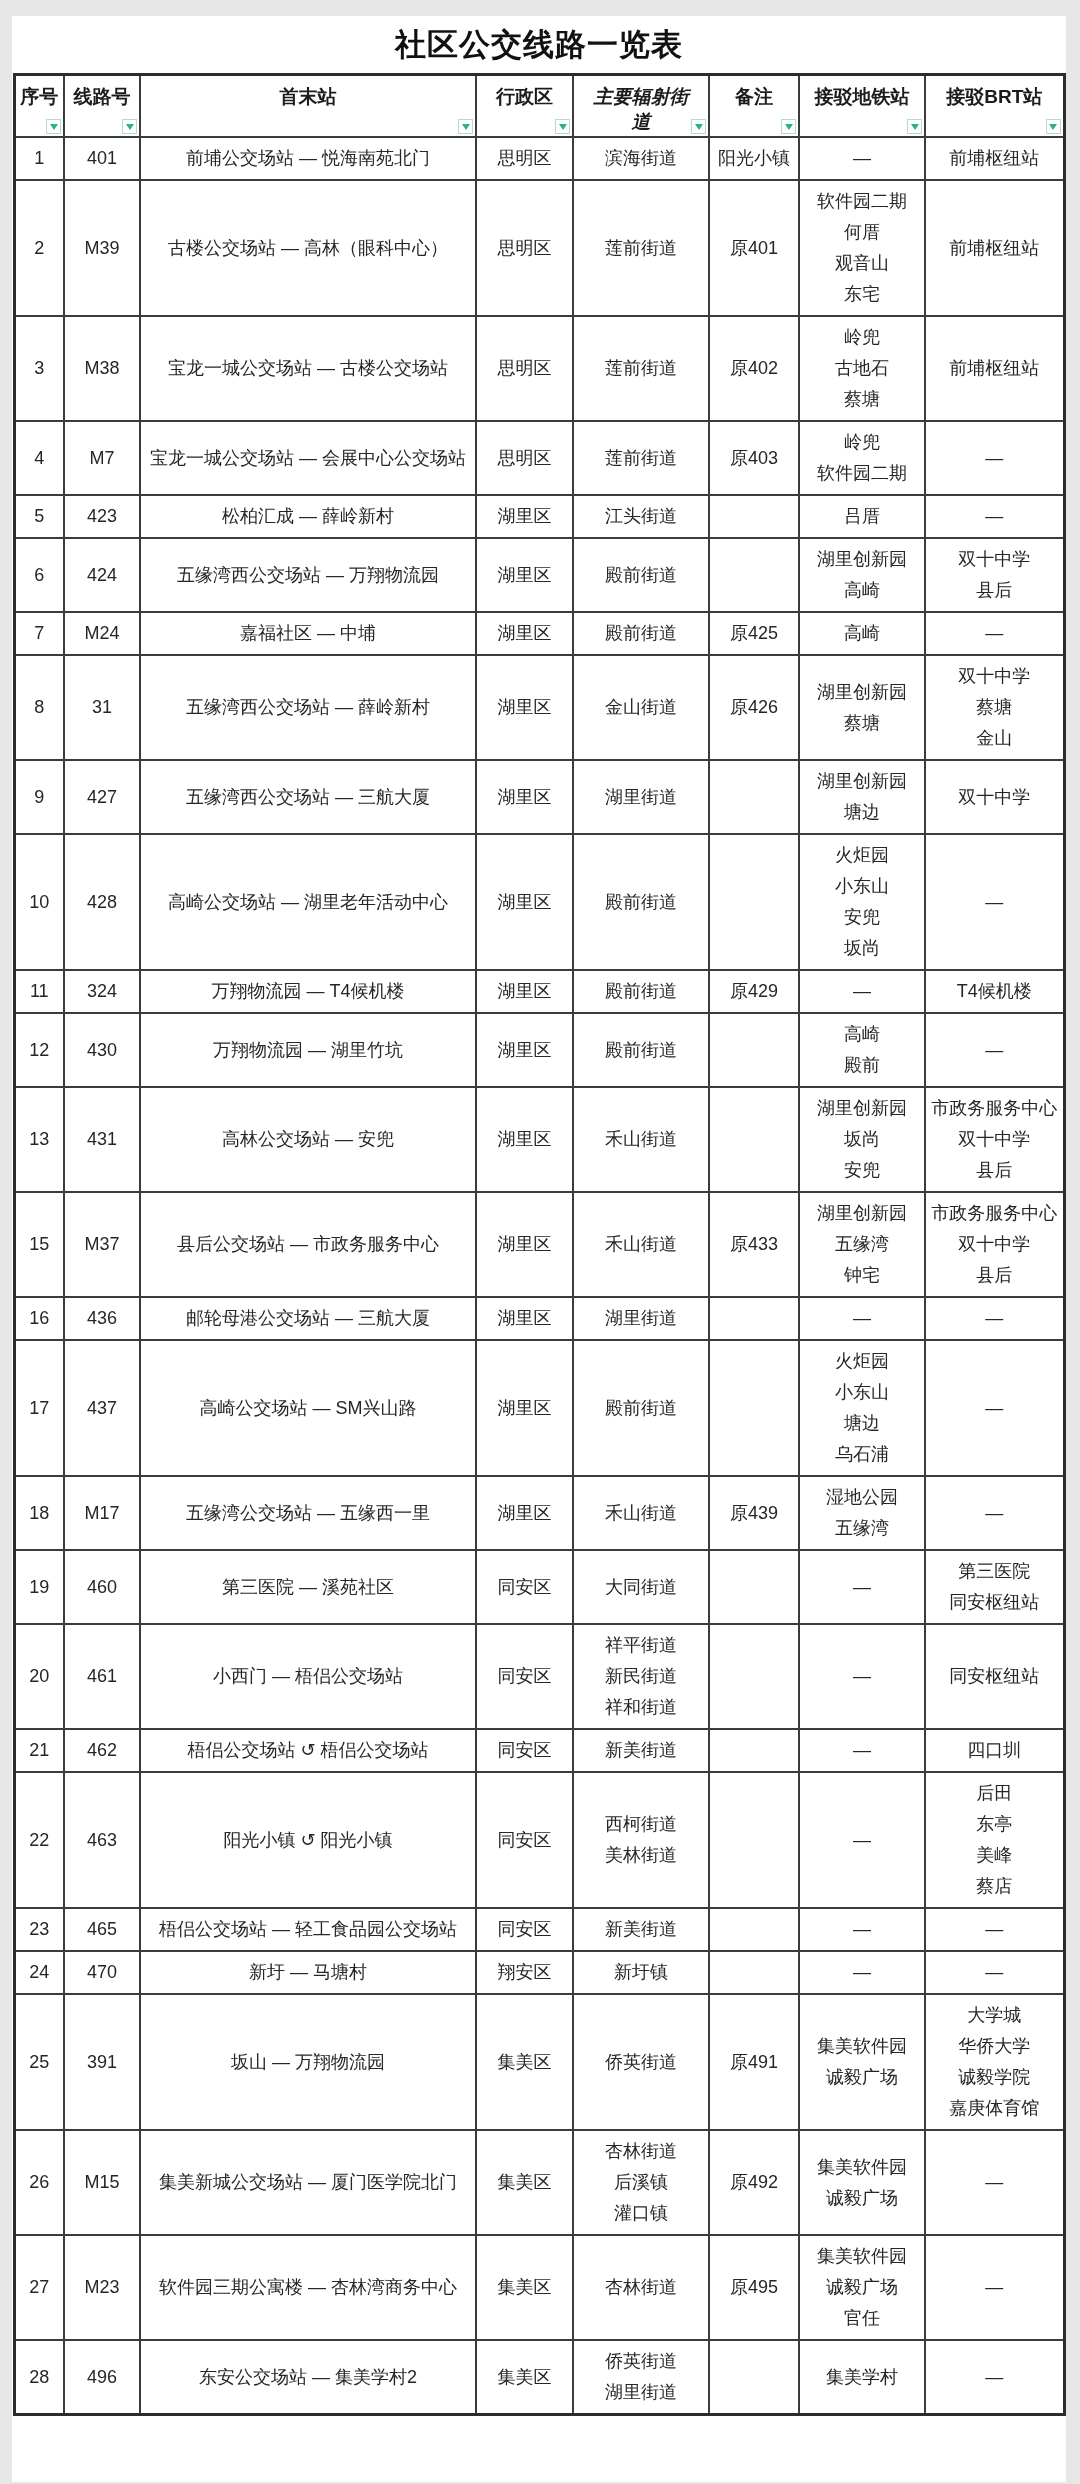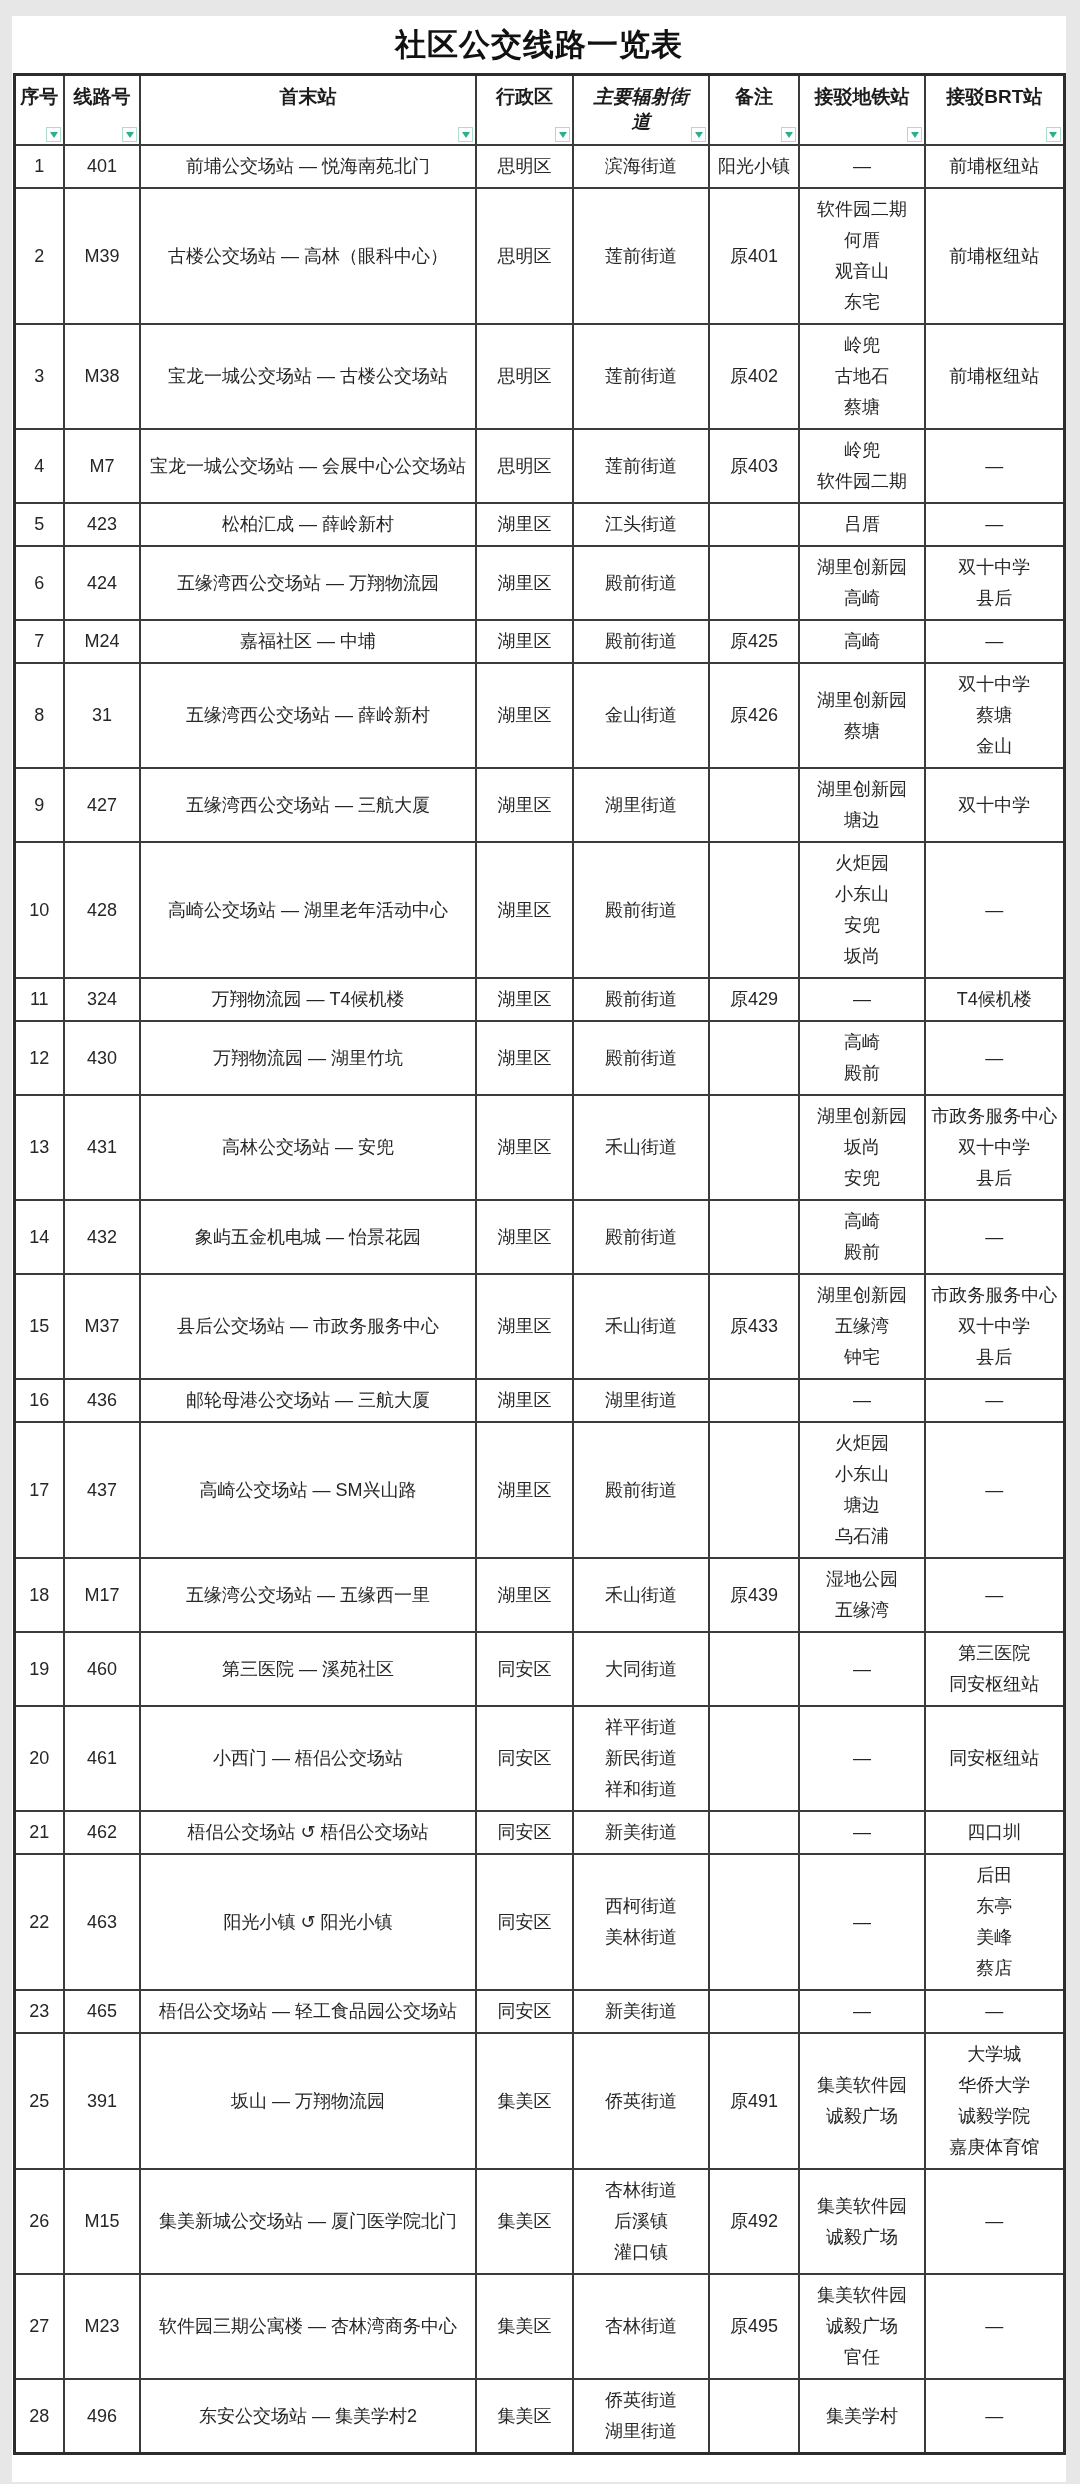--- a/index.html
+++ b/index.html
@@ -41,21 +41,21 @@
     border:2px solid #3b3b3b;
     text-align:center;
     vertical-align:middle;
     overflow:hidden;
     word-break:break-all;
   }
   .routes th{
     position:relative;
     height:44px;
     box-sizing:border-box;
-    padding:8px 2px 10px;
+    padding:8px 2px 2px;
     vertical-align:top;
     font-size:19px;
     font-weight:bold;
     line-height:25px;
     color:#1c1c1c;
   }
   
   .routes th.col-streets .h{display:inline-block;width:100px;font-style:italic;}
   .routes td{
     font-size:18px;
@@ -493,47 +493,20 @@
               <div class="line">安兜</div>
             </td>
             <td>
               <div class="line">市政务服务中心</div>
               <div class="line">双十中学</div>
               <div class="line">县后</div>
             </td>
           </tr>
           <tr>
             <td>
-              <div class="line">14</div>
-            </td>
-            <td>
-              <div class="line">432</div>
-            </td>
-            <td>
-              <div class="line">象屿五金机电城 — 怡景花园</div>
-            </td>
-            <td>
-              <div class="line">湖里区</div>
-            </td>
-            <td>
-              <div class="line">殿前街道</div>
-            </td>
-            <td>
-              <div class="line"></div>
-            </td>
-            <td>
-              <div class="line">高崎</div>
-              <div class="line">殿前</div>
-            </td>
-            <td>
-              <div class="line">—</div>
-            </td>
-          </tr>
-          <tr>
-            <td>
               <div class="line">15</div>
             </td>
             <td>
               <div class="line">M37</div>
             </td>
             <td>
               <div class="line">县后公交场站 — 市政务服务中心</div>
             </td>
             <td>
               <div class="line">湖里区</div>
@@ -756,20 +729,46 @@
               <div class="line">465</div>
             </td>
             <td>
               <div class="line">梧侣公交场站 — 轻工食品园公交场站</div>
             </td>
             <td>
               <div class="line">同安区</div>
             </td>
             <td>
               <div class="line">新美街道</div>
+            </td>
+            <td>
+              <div class="line"></div>
+            </td>
+            <td>
+              <div class="line">—</div>
+            </td>
+            <td>
+              <div class="line">—</div>
+            </td>
+          </tr>
+          <tr>
+            <td>
+              <div class="line">24</div>
+            </td>
+            <td>
+              <div class="line">470</div>
+            </td>
+            <td>
+              <div class="line">新圩 — 马塘村</div>
+            </td>
+            <td>
+              <div class="line">翔安区</div>
+            </td>
+            <td>
+              <div class="line">新圩镇</div>
             </td>
             <td>
               <div class="line"></div>
             </td>
             <td>
               <div class="line">—</div>
             </td>
             <td>
               <div class="line">—</div>
             </td>

